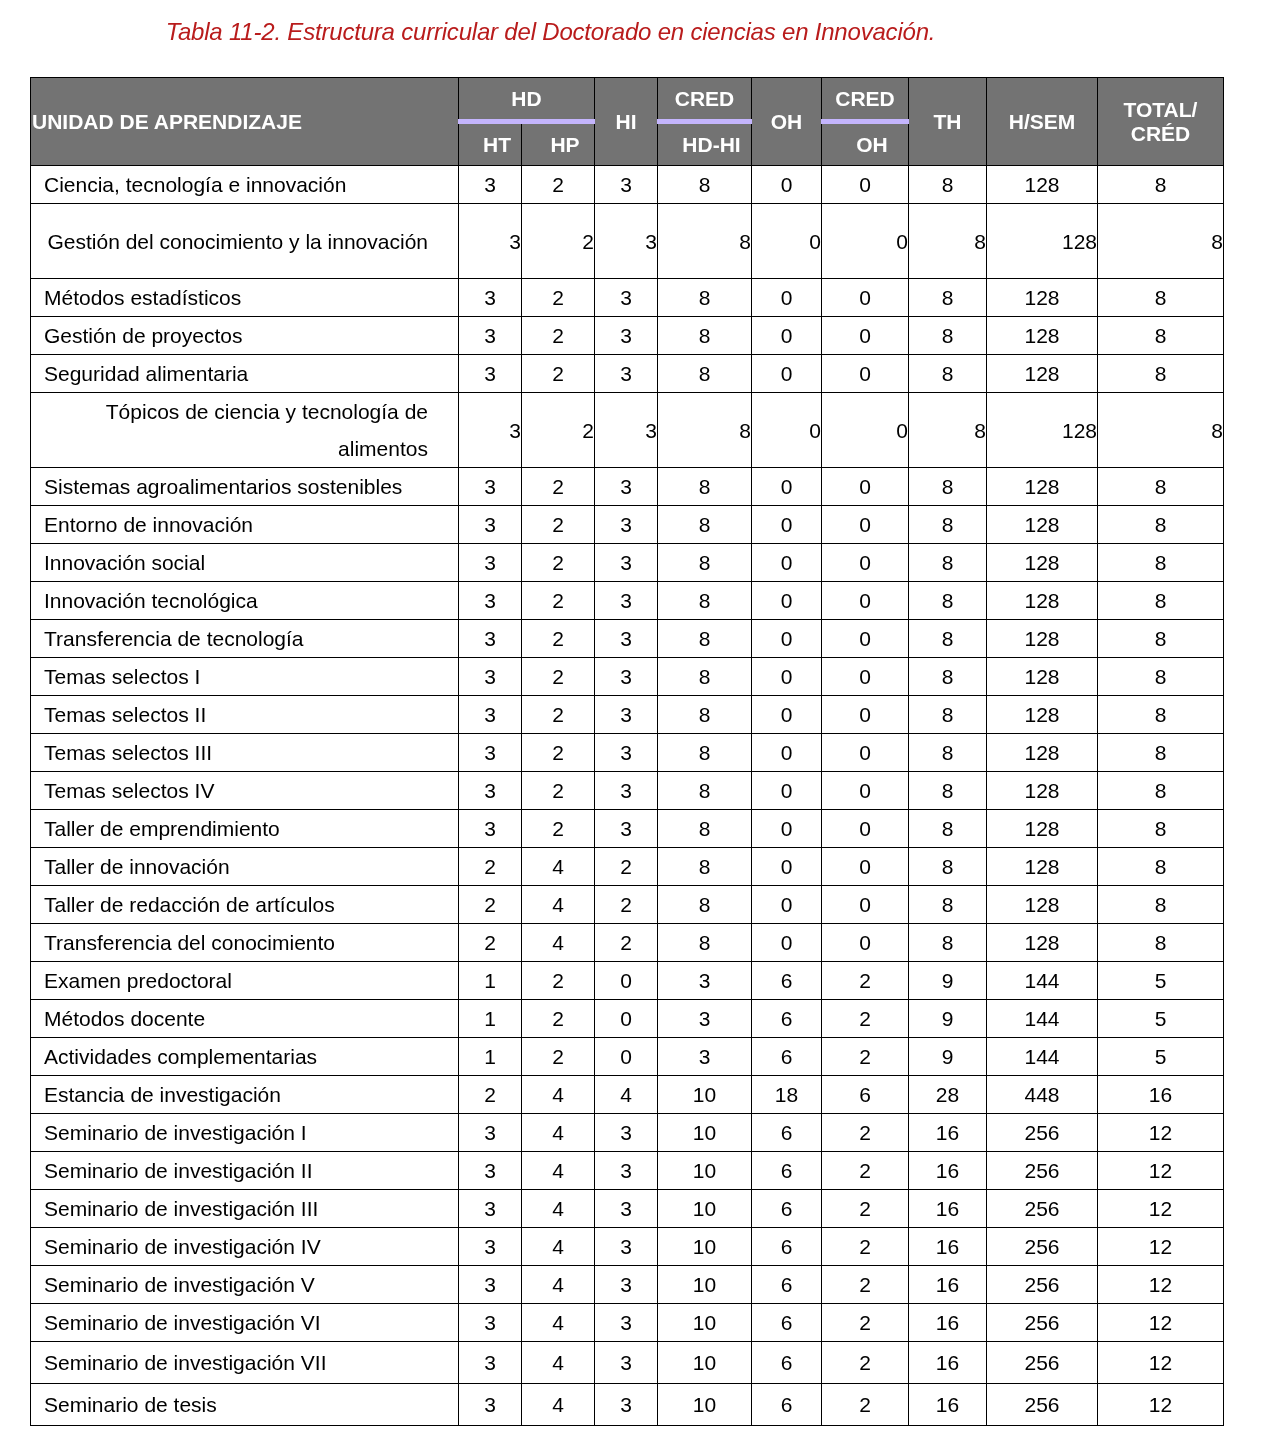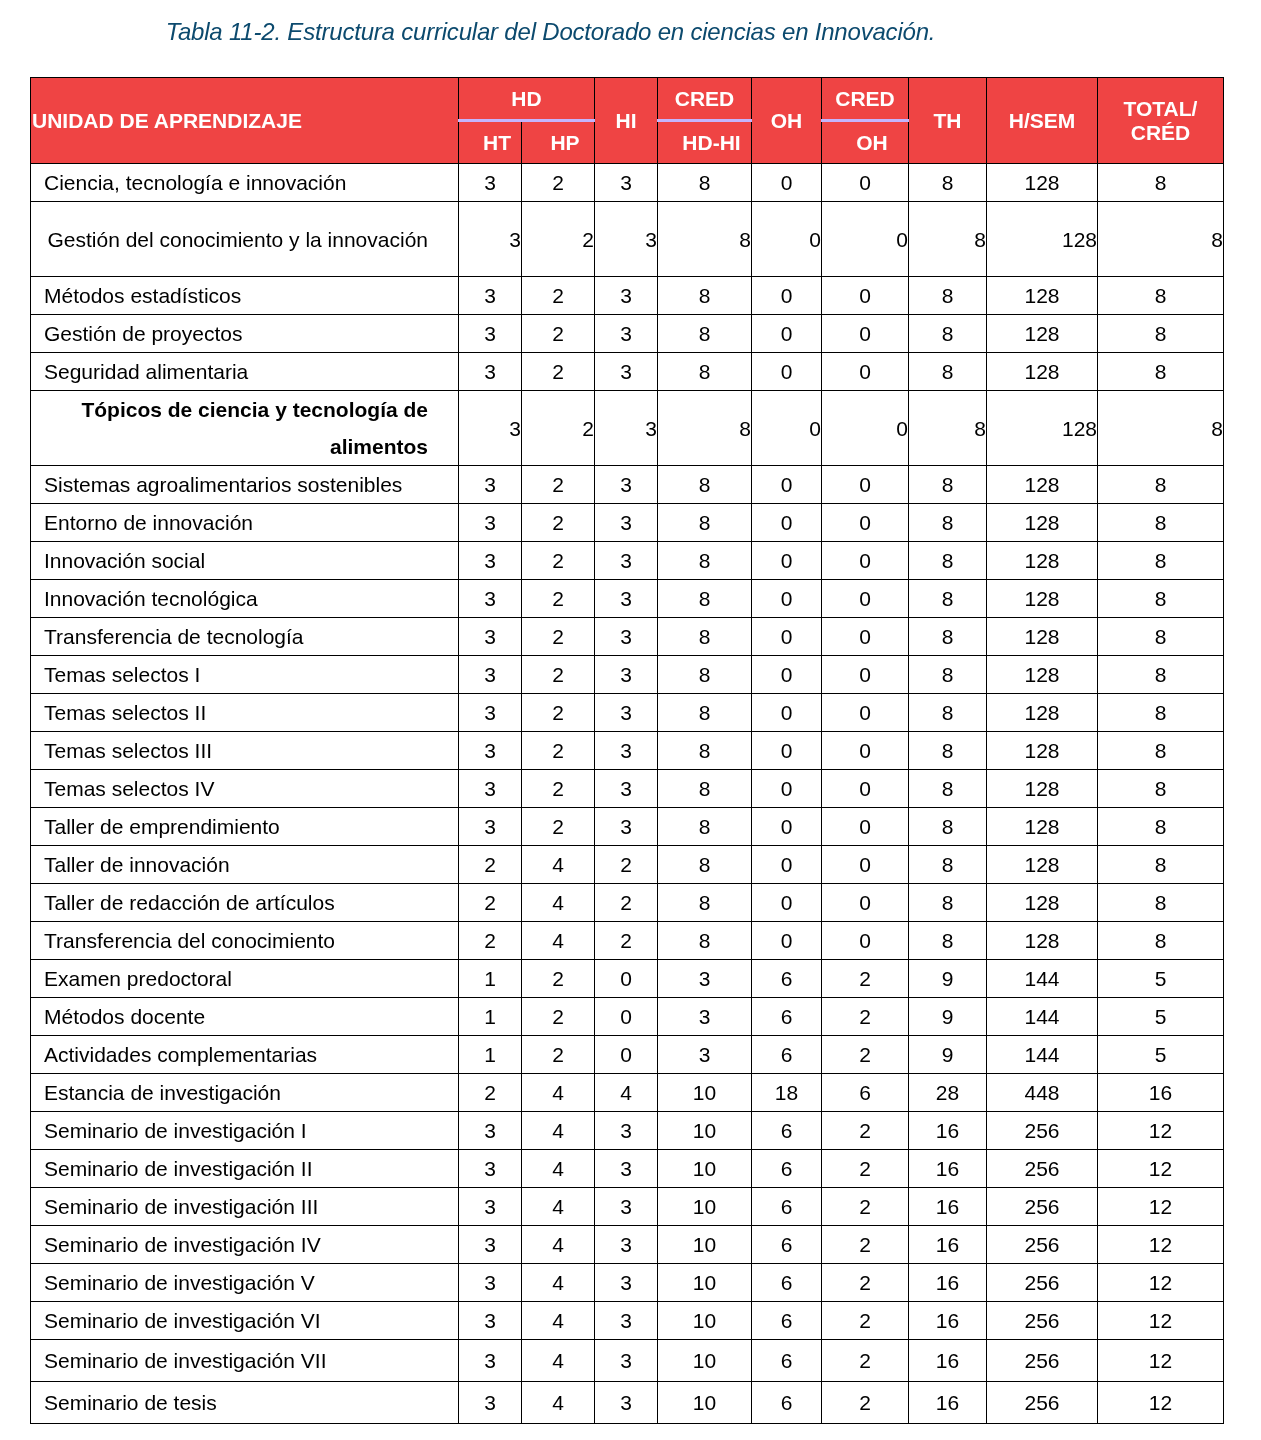--- a/index.html
+++ b/index.html
@@ -1,42 +1,42 @@
 <!DOCTYPE html>
 <html><head>
   <meta charset="utf-8">
   <style>
     html, body { margin: 0; padding: 0; background: #ffffff; }
     body { width: 1261px; height: 1440px; position: relative; font-family: "Liberation Sans", sans-serif; color: #000; }
     .caption {
       position: absolute; top: 18px; left: 0; width: 1101px; text-align: center;
       font-family: "Liberation Sans", sans-serif; font-style: italic; font-size: 24px;
-      color: #0c4a6e; letter-spacing: -0.2px;
+      color: #b91c1c; letter-spacing: -0.2px;
     }
     table.curr {
       position: absolute; left: 30px; top: 77px;
       border-collapse: collapse; table-layout: fixed; width: 1193px;
     }
     table.curr col.c0 { width: 428px; }
     table.curr col.c1 { width: 63px; }
     table.curr col.c2 { width: 73px; }
     table.curr col.c3 { width: 63px; }
     table.curr col.c4 { width: 94px; }
     table.curr col.c5 { width: 70px; }
     table.curr col.c6 { width: 87px; }
     table.curr col.c7 { width: 78px; }
     table.curr col.c8 { width: 111px; }
     table.curr col.c9 { width: 126px; }
     thead th {
-      background: #ef4444; color: #ffffff; font-weight: bold; font-size: 21px;
+      background: #737373; color: #ffffff; font-weight: bold; font-size: 21px;
       border: 1px solid #000; padding: 0; text-align: center; height: 41px;
       line-height: 24px;
     }
     thead th.left { text-align: left; padding-left: 1px; }
-    thead th.sub { border-top: 3px solid #c4b5fd; padding-left: 14px; }
+    thead th.sub { border-top: 5px solid #c4b5fd; padding-left: 14px; }
     tbody td {
       border: 1px solid #000; font-size: 21px; text-align: center;
       padding: 0; height: 37px; line-height: 37px; vertical-align: middle;
     }
     tbody td.name { text-align: left; padding-left: 13px; line-height: 37px; }
     tbody tr.tall td { height: 74px; text-align: right; }
     tbody tr.tall td.name { line-height: 37px; }
     tbody tr.last td { height: 41px; line-height: 41px; }
   </style>
 </head>
@@ -134,21 +134,21 @@
         <td>2</td>
         <td>3</td>
         <td>8</td>
         <td>0</td>
         <td>0</td>
         <td>8</td>
         <td>128</td>
         <td>8</td>
       </tr>
       <tr class="tall">
-        <td class="name" style="white-space: normal; padding-right: 30px; font-weight: bold;">Tópicos de ciencia y tecnología de alimentos</td>
+        <td class="name" style="white-space: normal; padding-right: 30px;">Tópicos de ciencia y tecnología de alimentos</td>
         <td>3</td>
         <td>2</td>
         <td>3</td>
         <td>8</td>
         <td>0</td>
         <td>0</td>
         <td>8</td>
         <td>128</td>
         <td>8</td>
       </tr>

